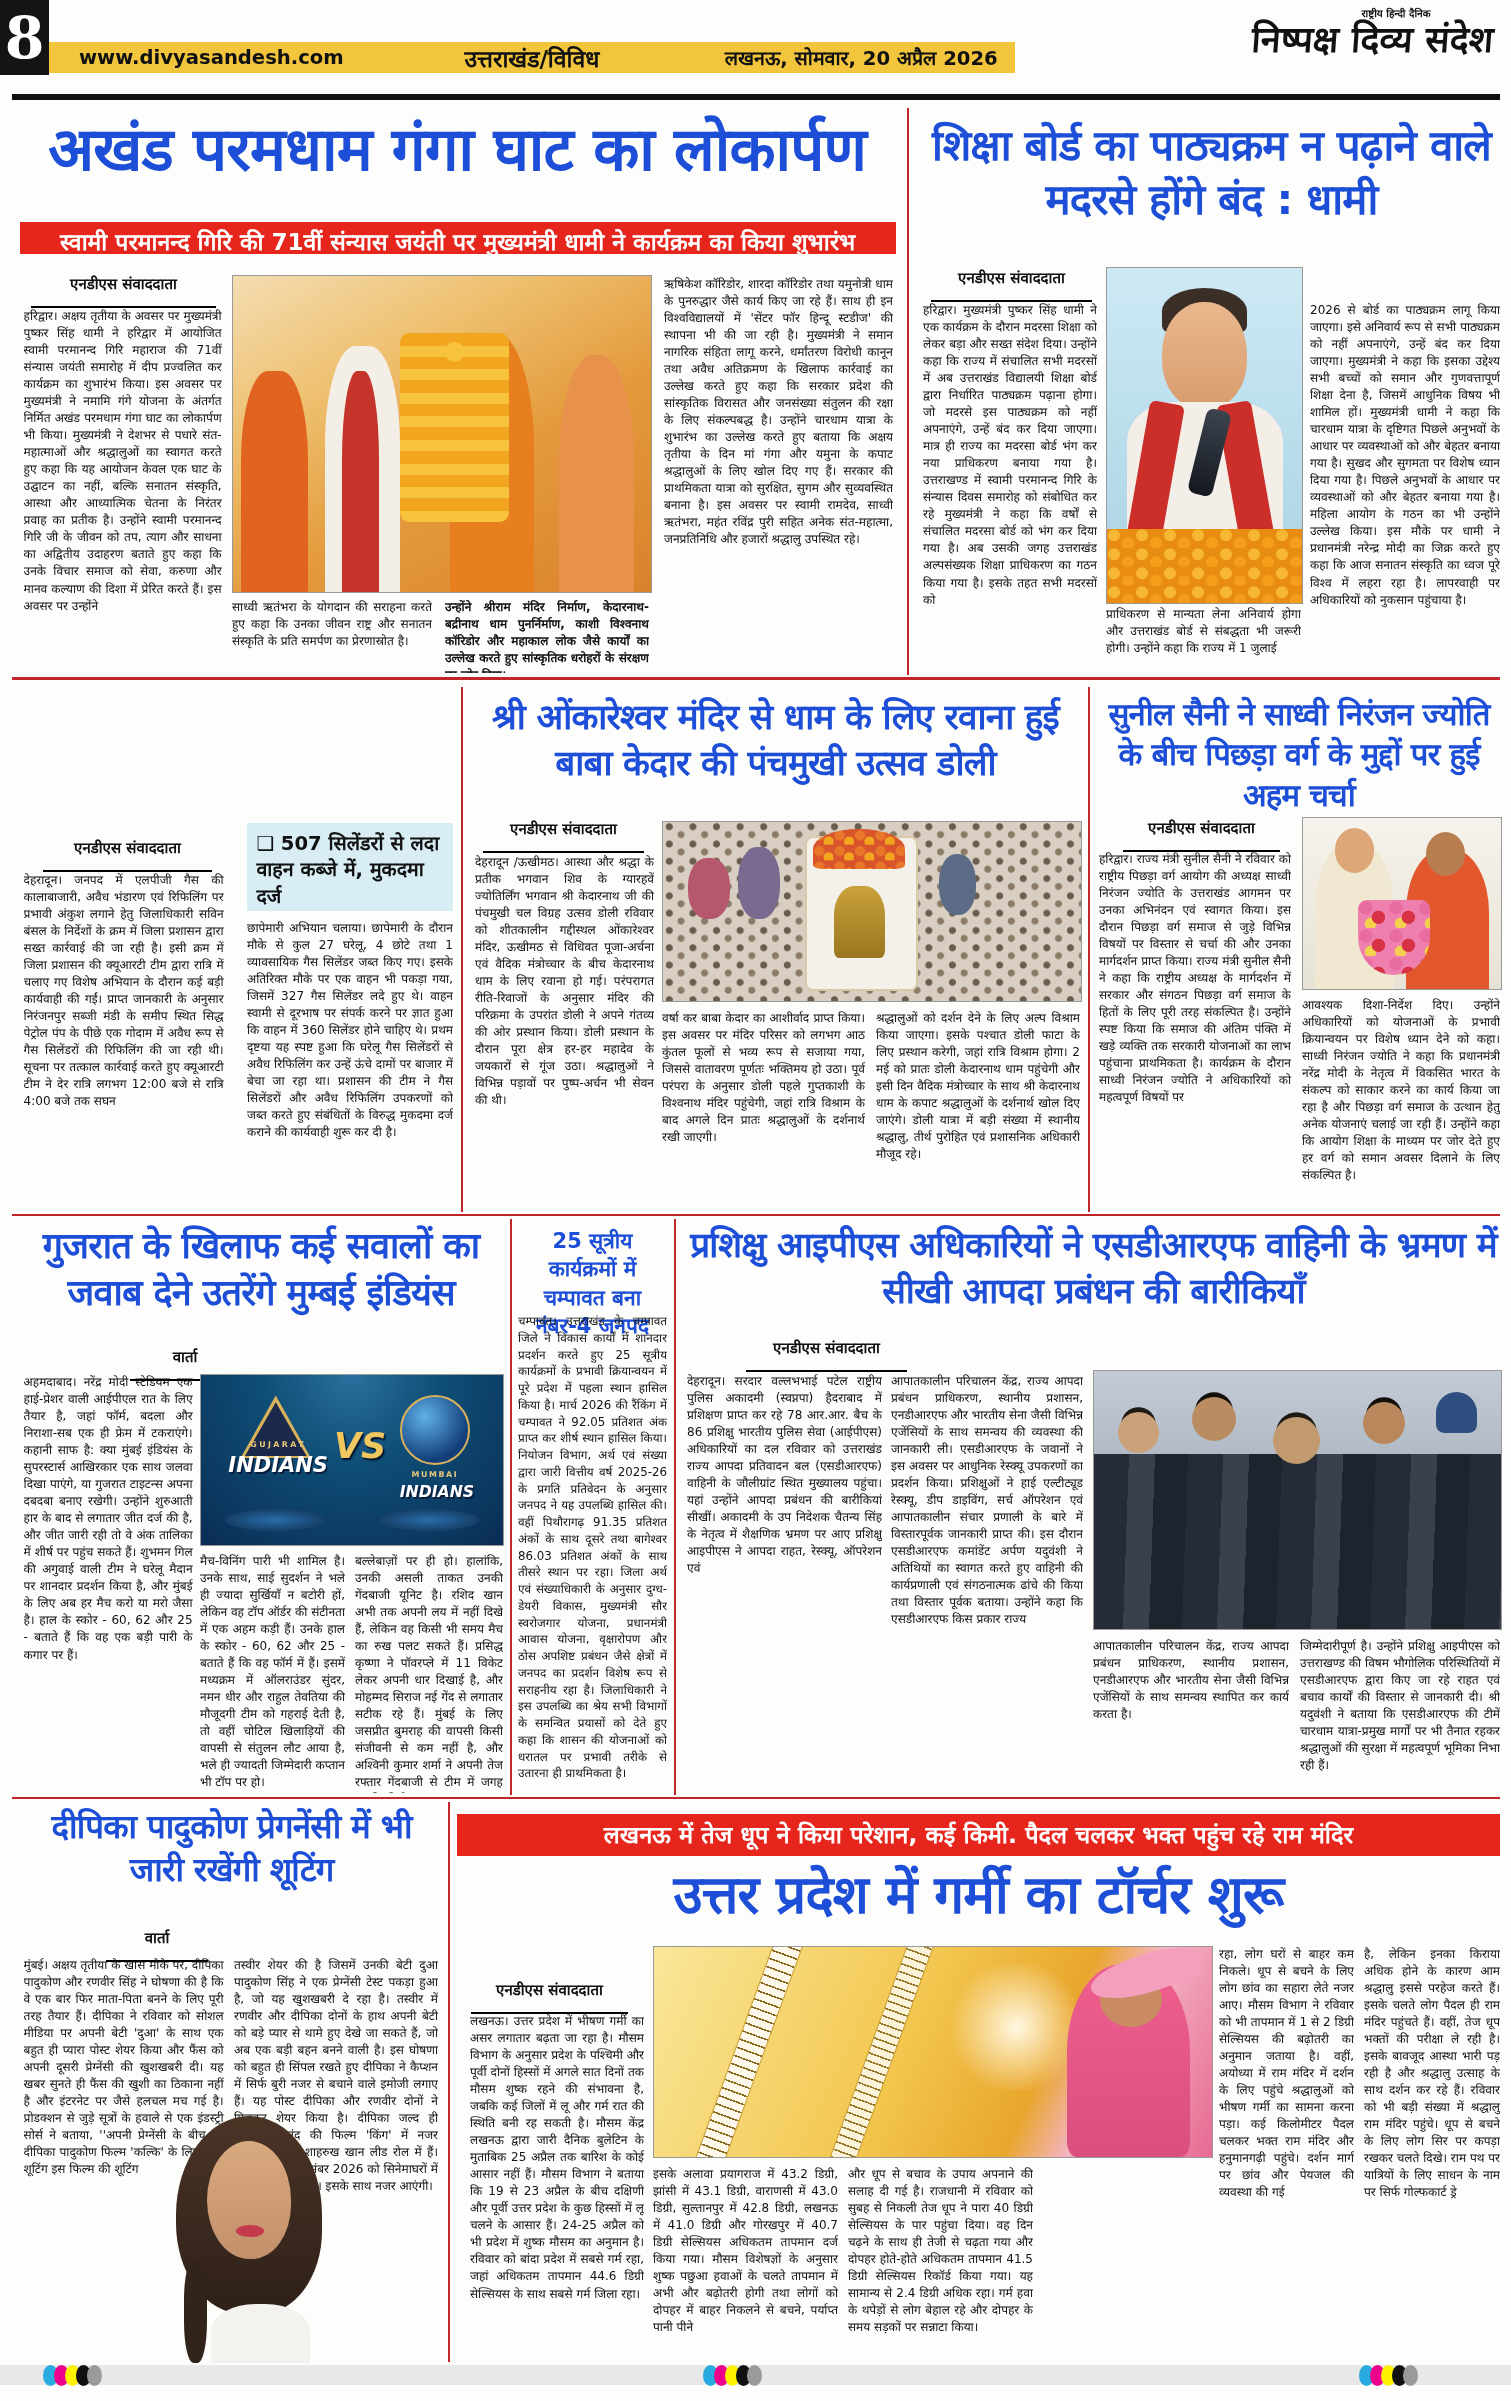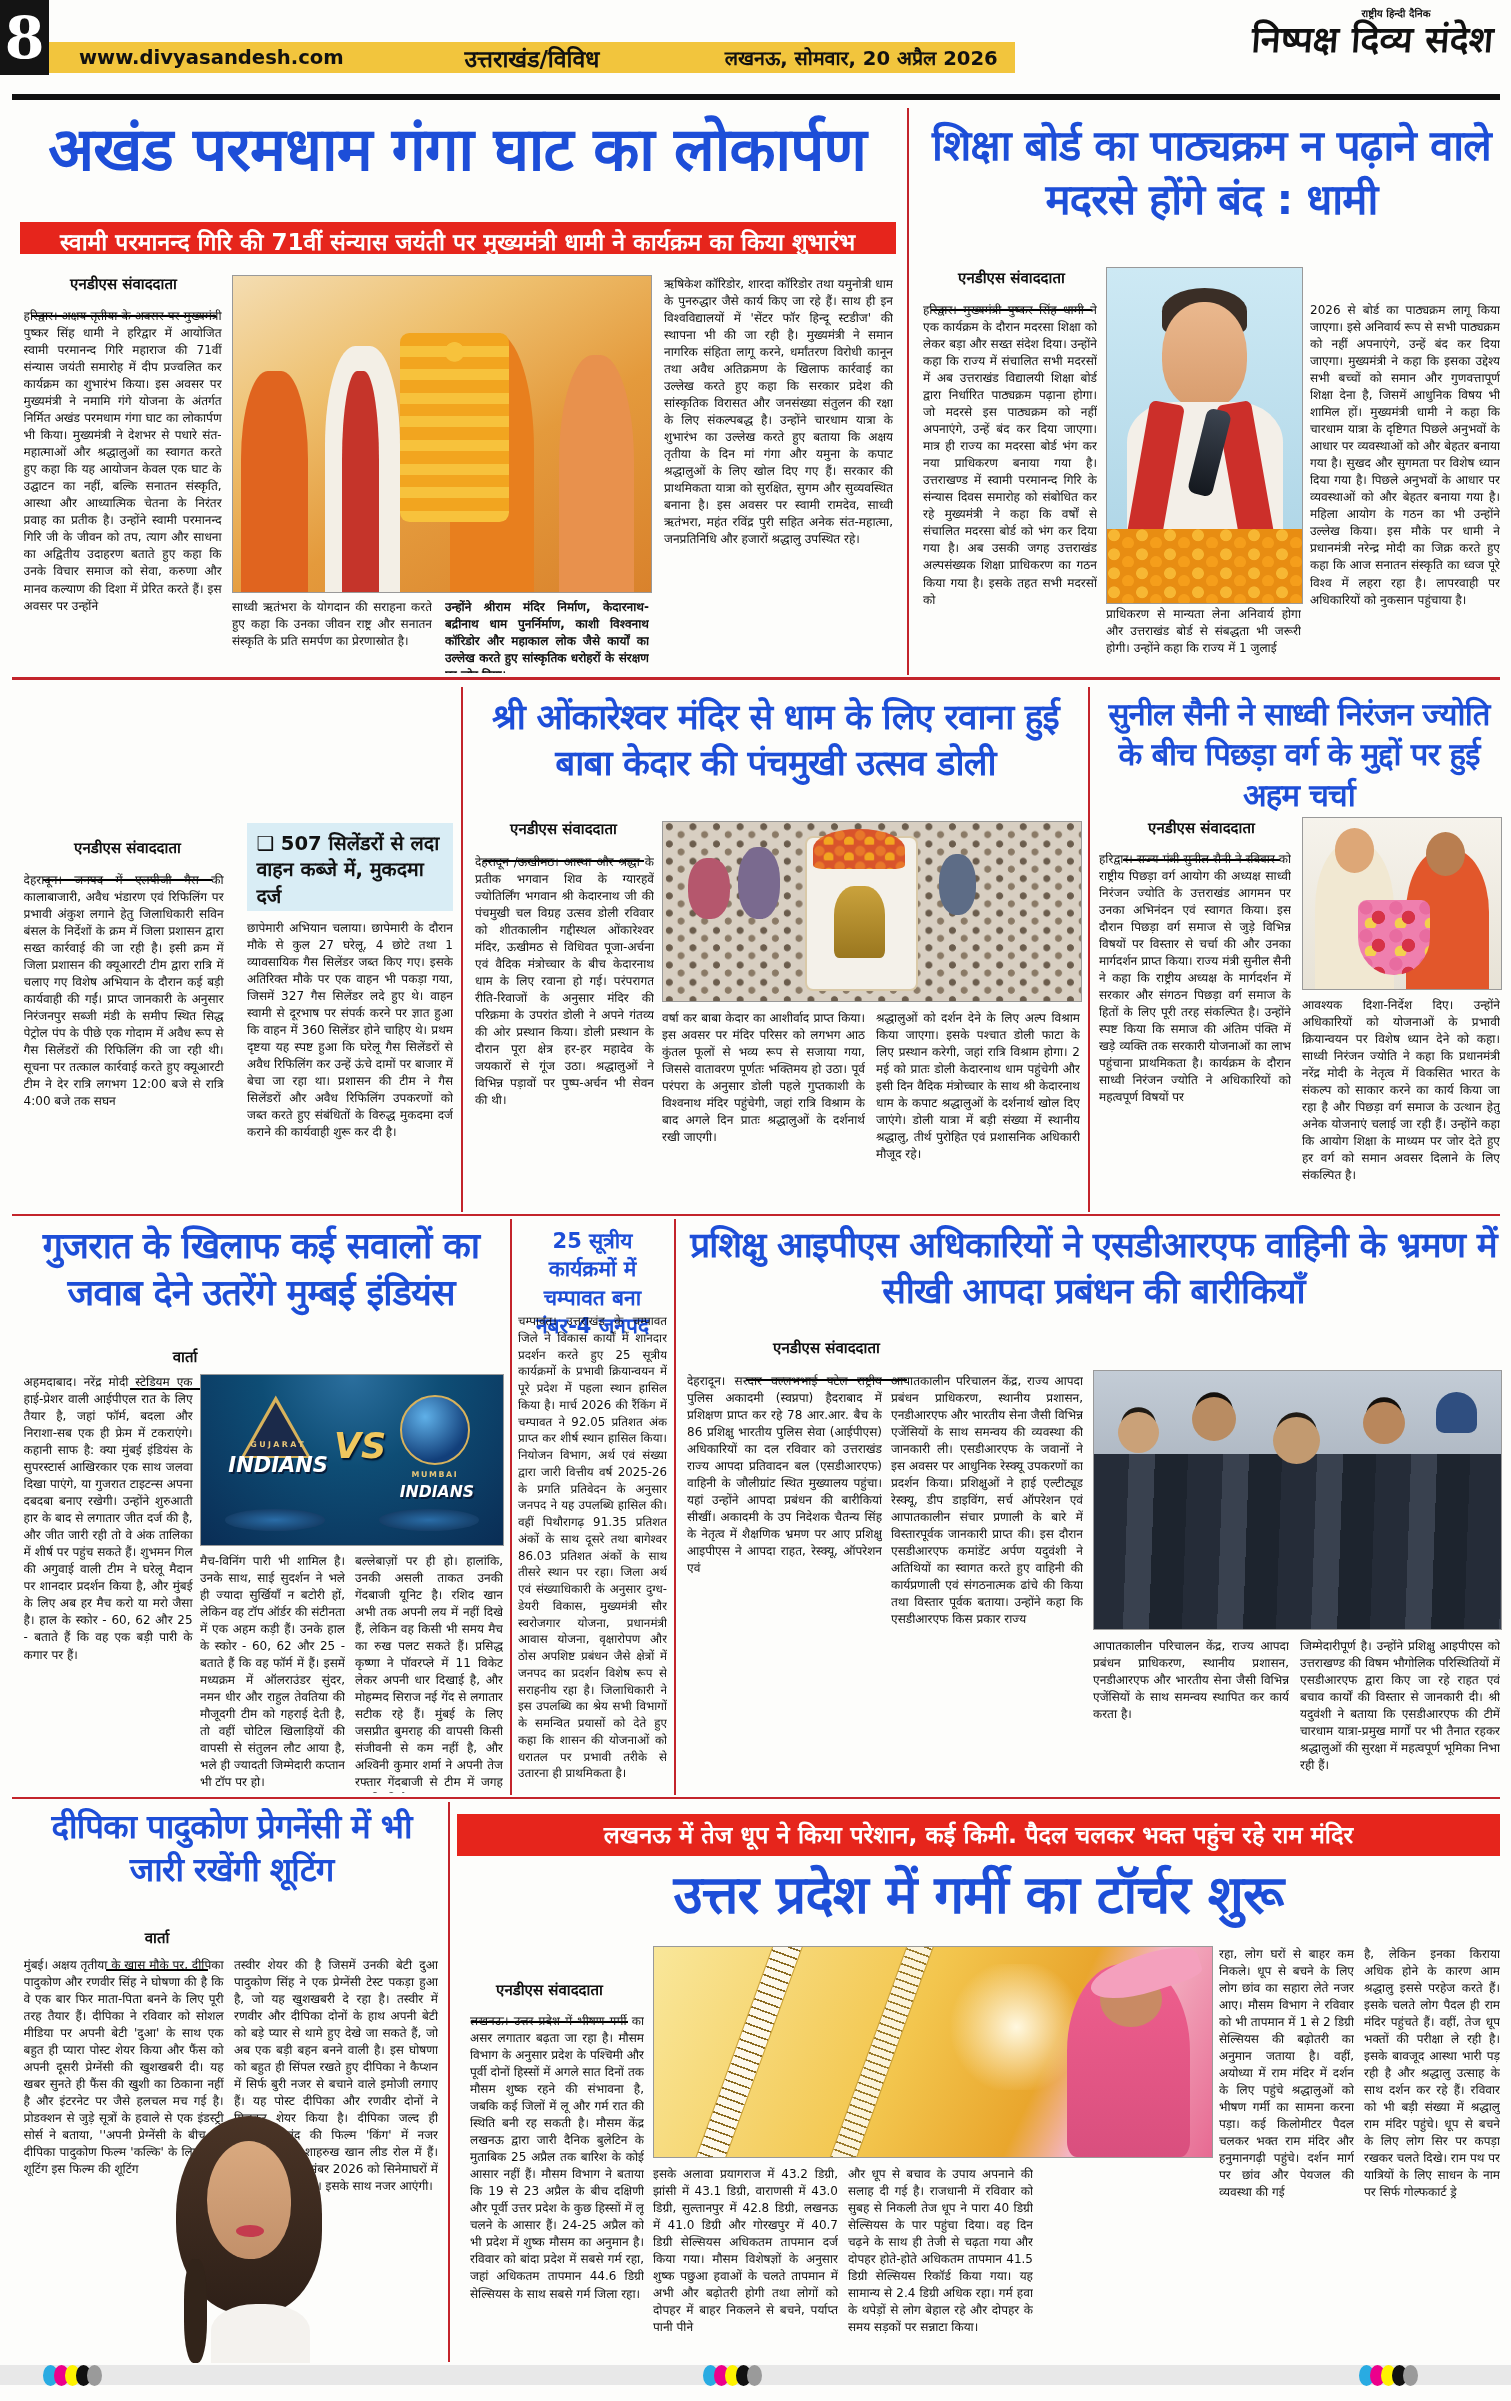--- a/index.html
+++ b/index.html
@@ -1,20 +1,20 @@
 <!DOCTYPE html>
 <html style="font-size:12.6px"><head>
 <meta charset="utf-8">
 <style>
   html,body{margin:0;padding:0;background:#777;}
   .page{position:relative;width:1512px;height:2401px;background:#fdfdfb;overflow:hidden;
         font-family:"DejaVu Sans","Liberation Sans",sans-serif;color:#111;}
   .abs{position:absolute;}
   .hl{font-weight:bold;color:#1d4ed8;text-align:center;line-height:1.16;letter-spacing:-0.8px;}
-  .byline{font-weight:bold;text-align:center;font-size:15px;border-bottom:2.4px solid #000;padding-bottom:22px;}
+  .byline{font-weight:bold;text-align:center;font-size:15px;border-bottom:2.4px solid #000;padding-bottom:13px;}
   .col{font-size:12px;line-height:1.42;text-align:justify;overflow:hidden;word-break:break-word;}
   .photo{overflow:hidden;border:0.8px solid #999;}
   .vrule{width:2.4px;background:#c3242b;}
   .hrule{height:3.1px;background:#c3242b;}
   .redband{background:#e6251c;color:#fff;font-weight:bold;text-align:center;}
   .bluebox{background:#d9edf5;font-weight:bold;font-size:19.6px;line-height:1.35;padding:7.9px 9.4px;}
   
   .pagenum{background:#141414;color:#fff;display:flex;align-items:center;justify-content:center;
            font-family:"DejaVu Serif","Liberation Serif",serif;font-weight:bold;}
   .ystrip{background:#f2c53d;display:flex;align-items:center;}

